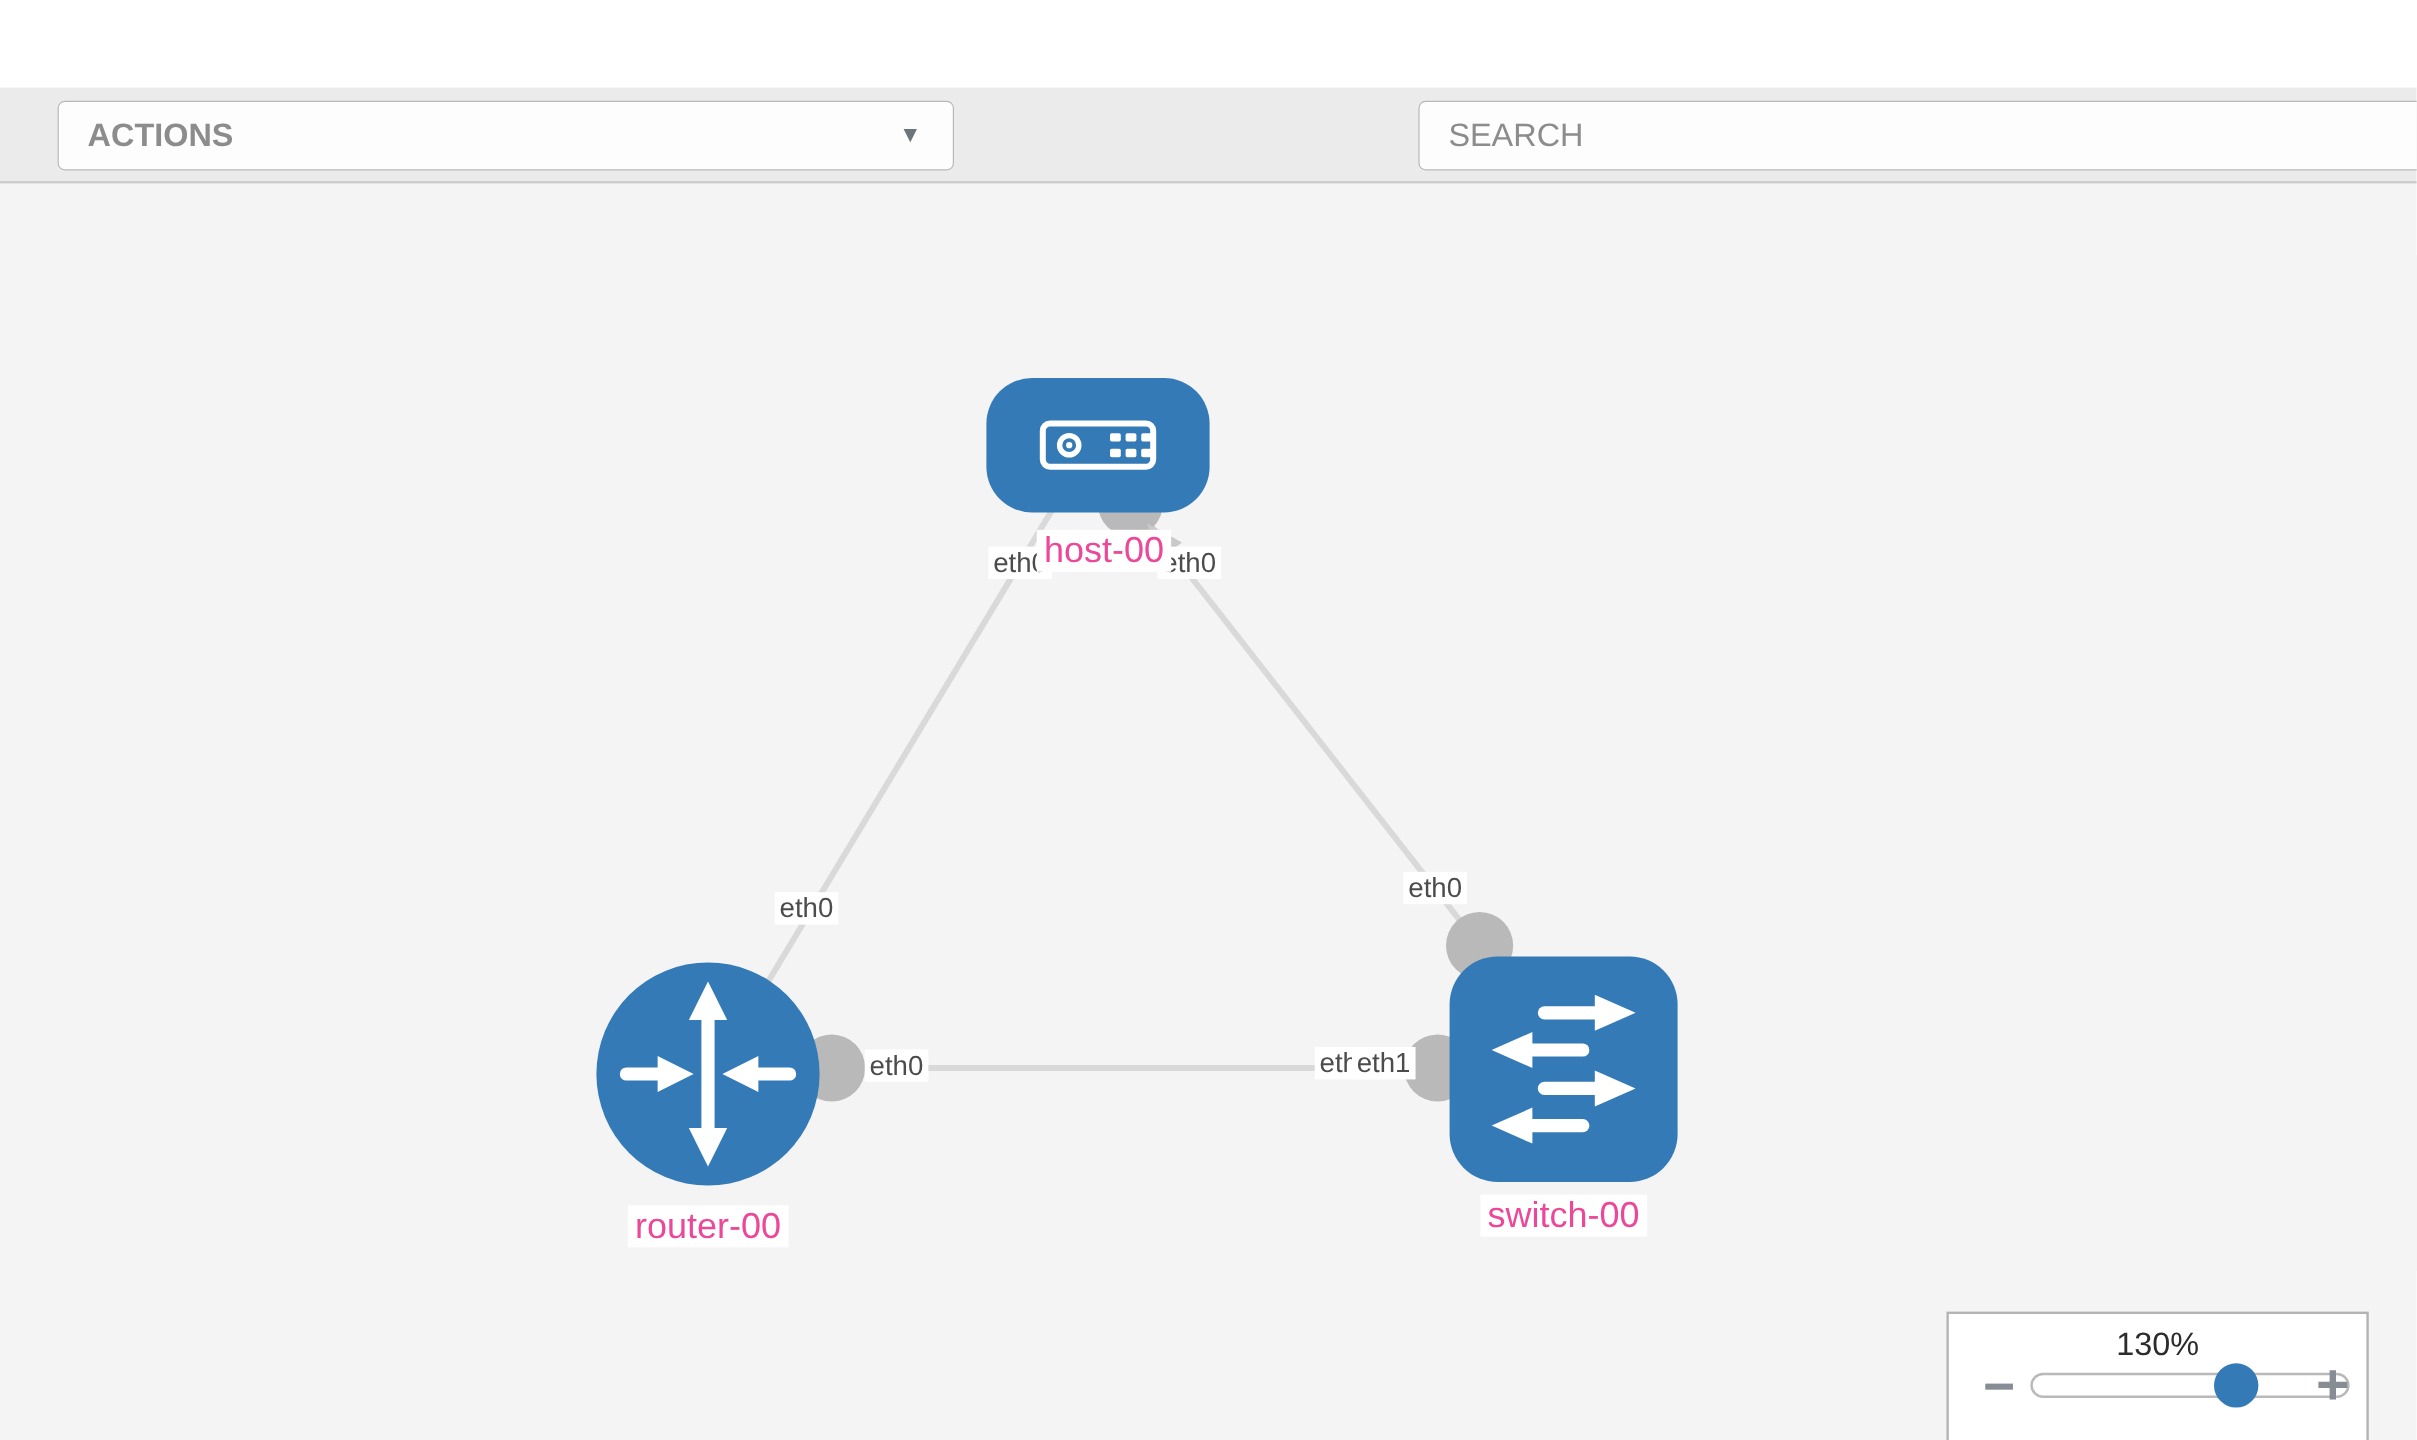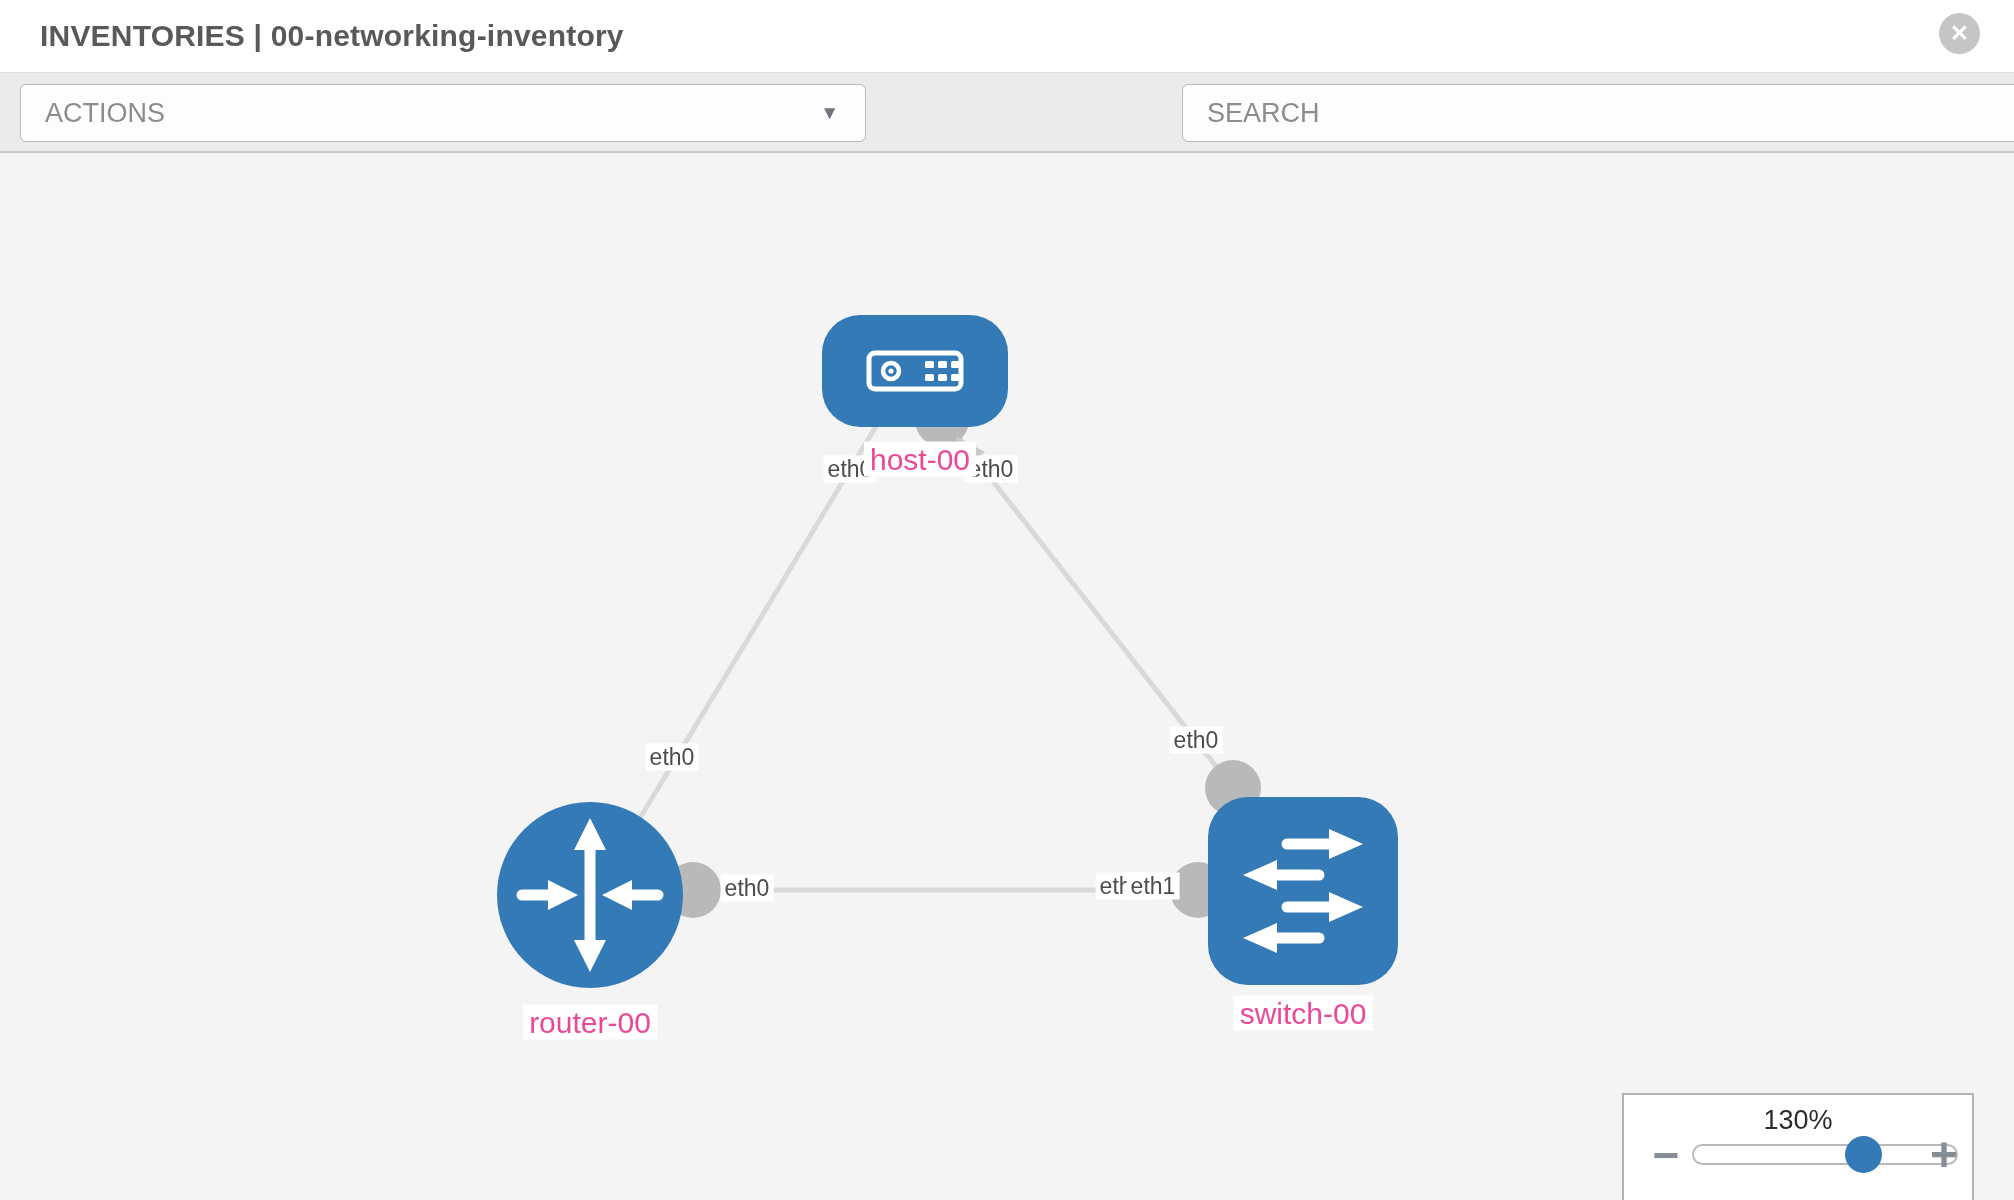--- a/index.html
+++ b/index.html
@@ -15,21 +15,21 @@
           background:#c5c5c5;color:#fff;display:flex;align-items:center;justify-content:center;
           font-size:23px;font-weight:bold;cursor:pointer;line-height:1;}
 
   
   .toolbar{position:absolute;top:73px;left:0;width:2014px;height:80px;background:#ebebeb;
           border-bottom:2px solid #c9c9c9;box-sizing:border-box;}
   .select{position:absolute;top:11px;height:58px;background:#fdfdfd;border:1px solid #b9b9b9;
           border-radius:6px;box-sizing:border-box;display:flex;align-items:center;
           padding:0 24px;color:#8c8c8c;font-size:27px;cursor:pointer;}
   .select .caret{position:absolute;right:26px;color:#6d747c;font-size:19px;}
-  .select-actions{left:20px;width:846px;}
+  .select-actions{left:48px;width:747px;font-weight:bold;}
   .select-search{left:1182px;width:902px;}
   .tool-icon{position:absolute;top:99px;width:34px;height:34px;cursor:pointer;}
   .icon-wrench{left:1053px;}
   .icon-key{left:1119px;}
 
   
   .canvas{position:absolute;top:153px;left:0;width:2014px;height:1047px;background:#f4f4f4;}
   .graph{position:absolute;top:0;left:0;}
 
   
@@ -52,26 +52,20 @@
   .zoom-track{position:absolute;left:68px;top:49px;width:266px;height:21px;background:#fff;
        border:2px solid #b9b9b9;border-radius:12px;box-sizing:border-box;cursor:pointer;}
   .zoom-knob{position:absolute;left:221px;top:41px;width:37px;height:37px;border-radius:50%;
        background:#337ab7;cursor:grab;}
 </style>
 </head>
 <body>
 
 <div class="app">
 
-  <div class="header">
-    <div class="page-title">INVENTORIES | 00-networking-inventory</div>
-    <div class="close-btn">
-      <span>✕</span>
-    </div>
-  </div>
 
   <div class="toolbar">
     <div class="select select-actions">
       <span>ACTIONS</span>
       <span class="caret">▼</span>
     </div>
 
     <svg class="tool-icon icon-wrench" viewBox="0 0 32 32">
       <g stroke="#6e7681" fill="none" stroke-linecap="round">
         <circle cx="21.5" cy="10" r="6" stroke-width="5.5" stroke-dasharray="26 12" transform="rotate(-40 21.5 10)"></circle>

